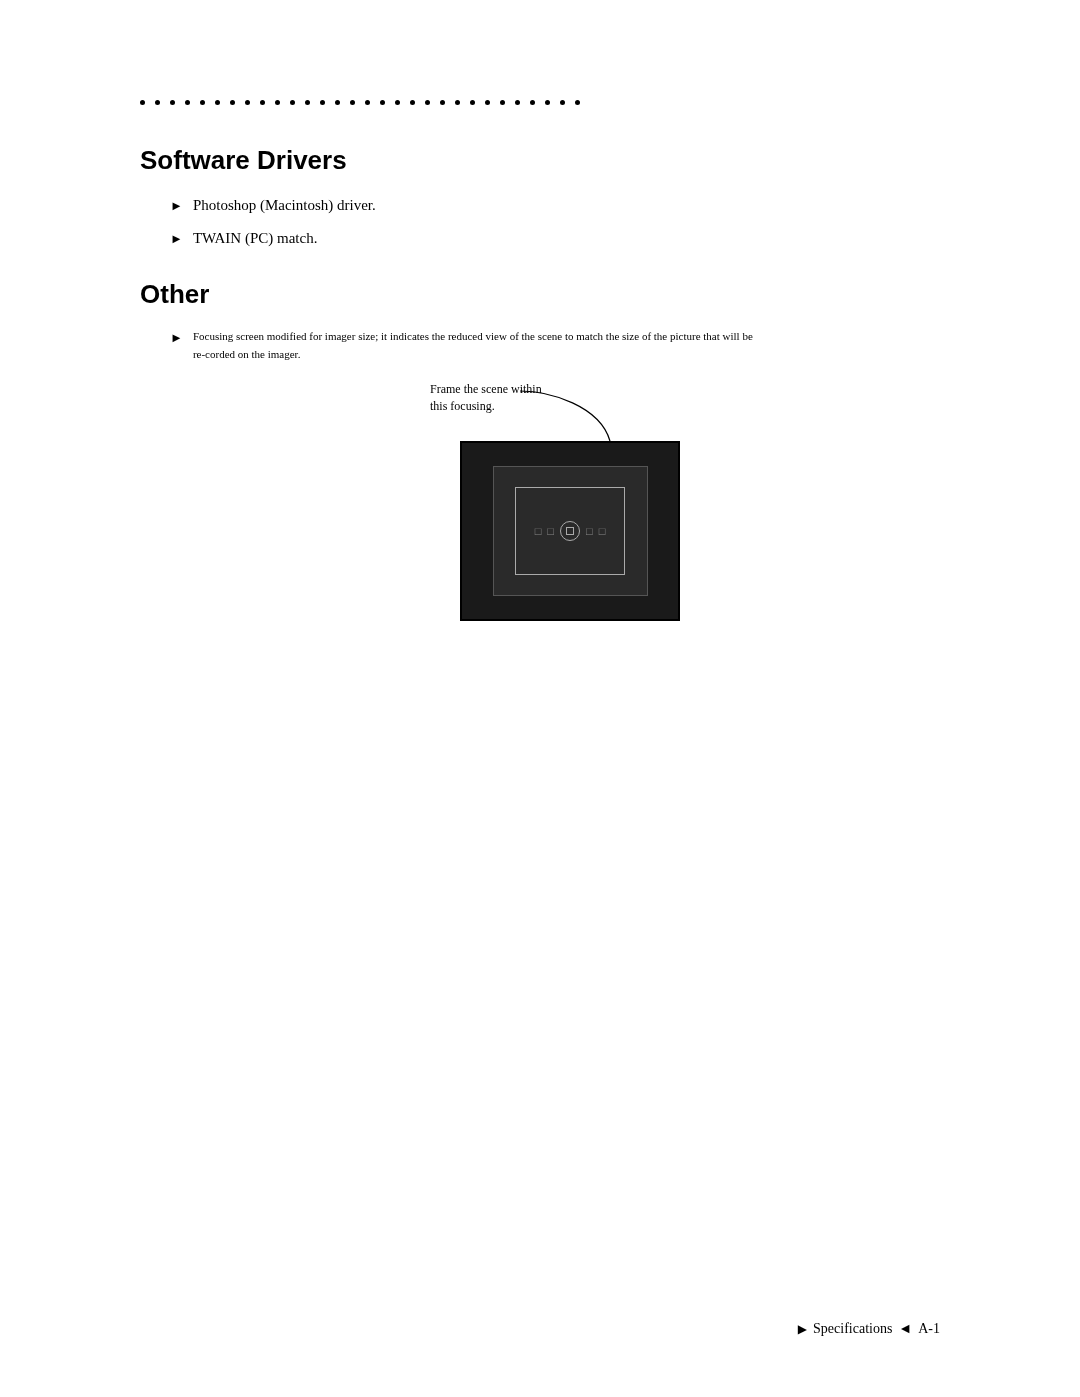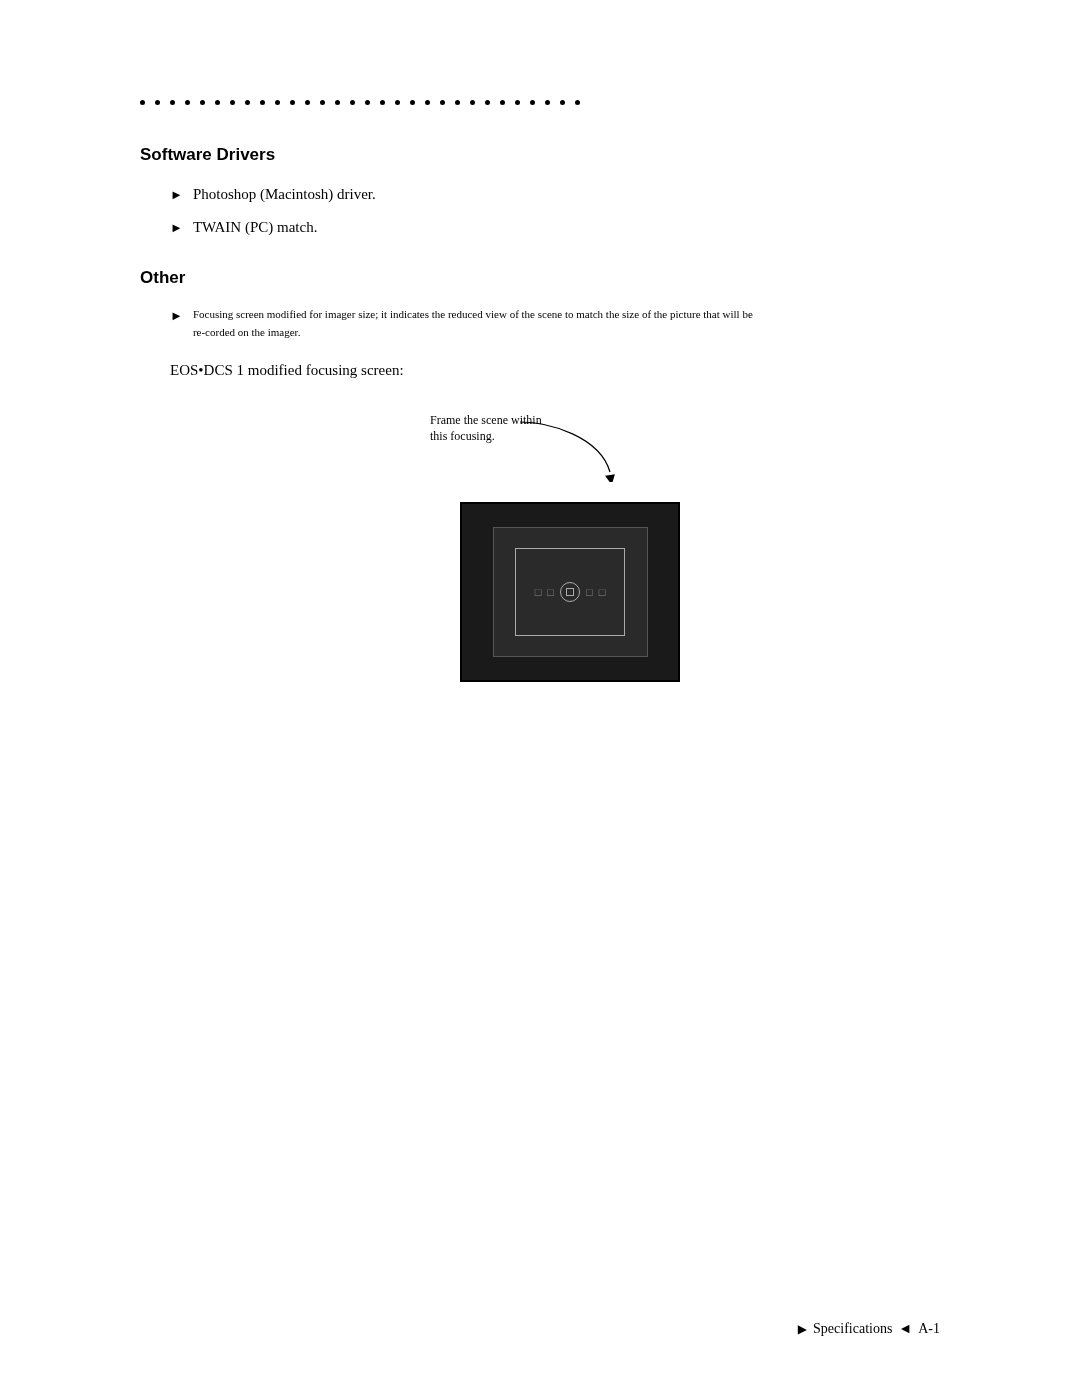--- a/index.html
+++ b/index.html
@@ -37,21 +37,21 @@
     .dot {
       width: 5px;
       height: 5px;
       background: #000;
       border-radius: 50%;
       flex-shrink: 0;
     }
 
     .section-title {
       font-family: Arial, Helvetica, sans-serif;
-      font-size: 17px;
+      font-size: 26px;
       font-weight: bold;
       margin-bottom: 18px;
       margin-top: 10px;
     }
 
     .bullet-list {
       list-style: none;
       padding: 0;
       margin: 0 0 30px 30px;
     }
@@ -228,23 +228,22 @@
   </div>
 
   <div class="other-section">
     <h2 class="section-title">Other</h2>
 
     <div class="bullet-text-block">
       <span class="bullet-arrow">►</span>
       <span class="text-content">Focusing screen modified for imager size; it indicates the reduced view of the scene to match the size of the picture that will be re-corded on the imager.</span>
     </div>
 
-    <div class="eos-line">EOS•DCS 1 modified focusing screen:</div>
-
-    <div style="display:flex; flex-direction:column; align-items:center; margin-left: 60px; margin-top: 10px; gap: 30px;">
+
+    <div style="display:flex; flex-direction:column; align-items:center; margin-left: 60px; margin-top: 10px;">
 
       <div style="position:relative; width:320px; margin-bottom: 0;">
         <div style="position:absolute; left:20px; top:0; font-size:12px; line-height:1.4;">
           <span>Frame the scene within</span><br>
           <span>this focusing.</span>
         </div>
 
         <svg style="position:absolute; left:100px; top:5px;" width="120" height="65" viewBox="0 0 120 65">
           <path d="M 10 5 C 40 5, 90 20, 100 55" stroke="#000" stroke-width="1.2" fill="none"></path>
           <polygon points="95,58 105,58 100,68" fill="#000" transform="rotate(-10, 100, 58)"></polygon>

